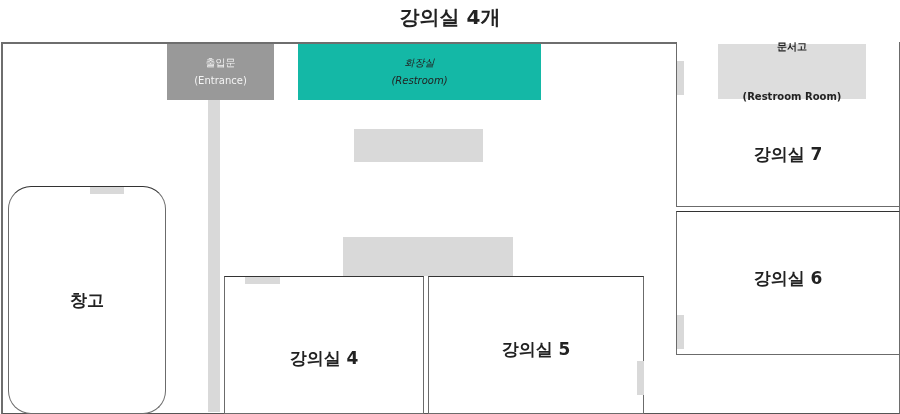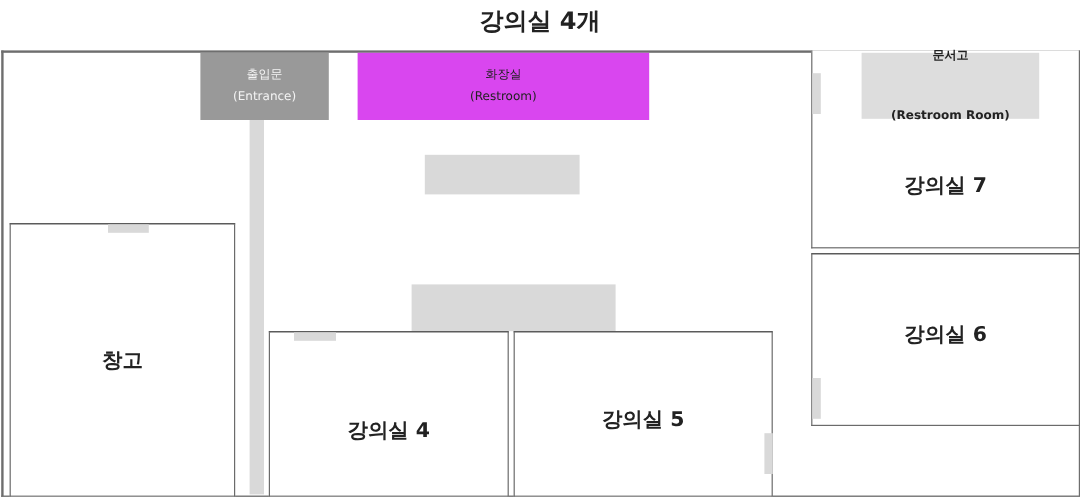--- a/index.html
+++ b/index.html
@@ -24,29 +24,29 @@
 
 <div class="outer"></div>
 
 <div class="blockbox" style="left:167px; top:44px; width:107px; height:56px; background:#999999; color:#f4f4f4;">
   <span>출입문</span>
   <span>(Entrance)</span>
 </div>
 
 <div class="abs grey" style="left:208px; top:100px; width:12px; height:312px;"></div>
 
-<div class="blockbox" style="left:298px; top:44px; width:243px; height:56px; background:#d946ef; color:#222;">
+<div class="blockbox" style="left:298px; top:44px; width:243px; height:56px; background:#14b8a6; color:#222;font-style:italic;">
   <span>화장실</span>
   <span>(Restroom)</span>
 </div>
 
 <div class="abs grey" style="left:354px; top:129px; width:129px; height:33px;"></div>
 <div class="abs grey" style="left:343px; top:237px; width:170px; height:39px;"></div>
 
-<div class="room" style="left:8px; top:186px; width:188px; height:228px;">
+<div class="room" style="left:8px; top:186px; width:158px; height:228px;border-radius:23px;">
   <span class="room-label">창고</span>
 </div>
 <div class="abs grey" style="left:90px; top:187px; width:34px; height:7px;"></div>
 
 <div class="room" style="left:224px; top:276px; width:200px; height:138px;">
   <span class="room-label" style="margin-top:26px;">강의실 4</span>
 </div>
 <div class="abs grey" style="left:245px; top:277px; width:35px; height:7px;"></div>
 
 <div class="room" style="left:428px; top:276px; width:216px; height:138px;">

